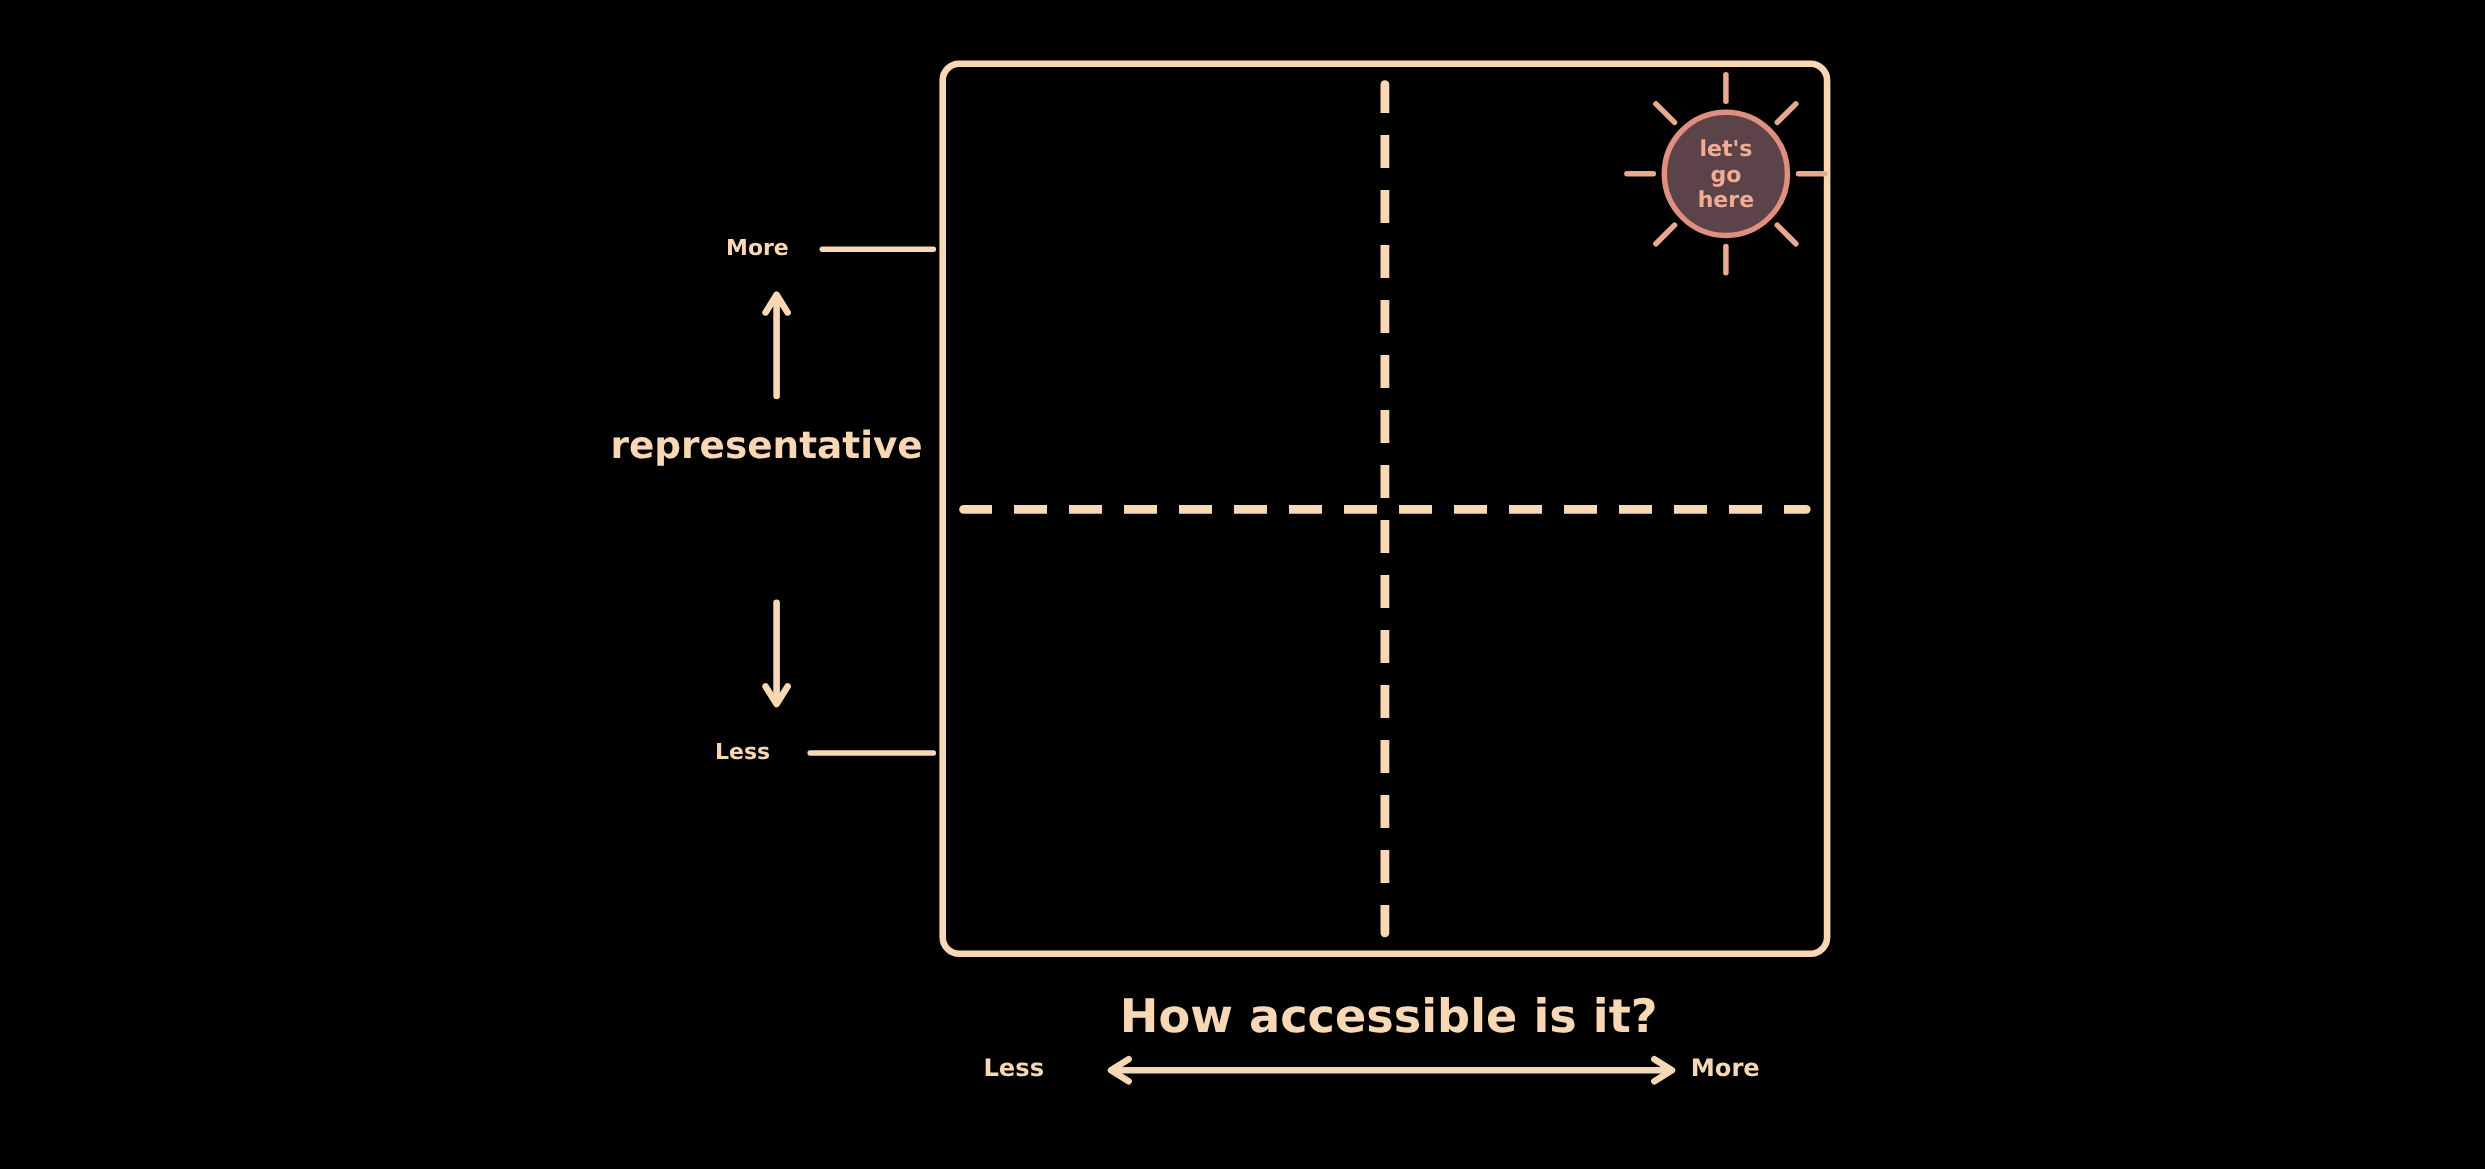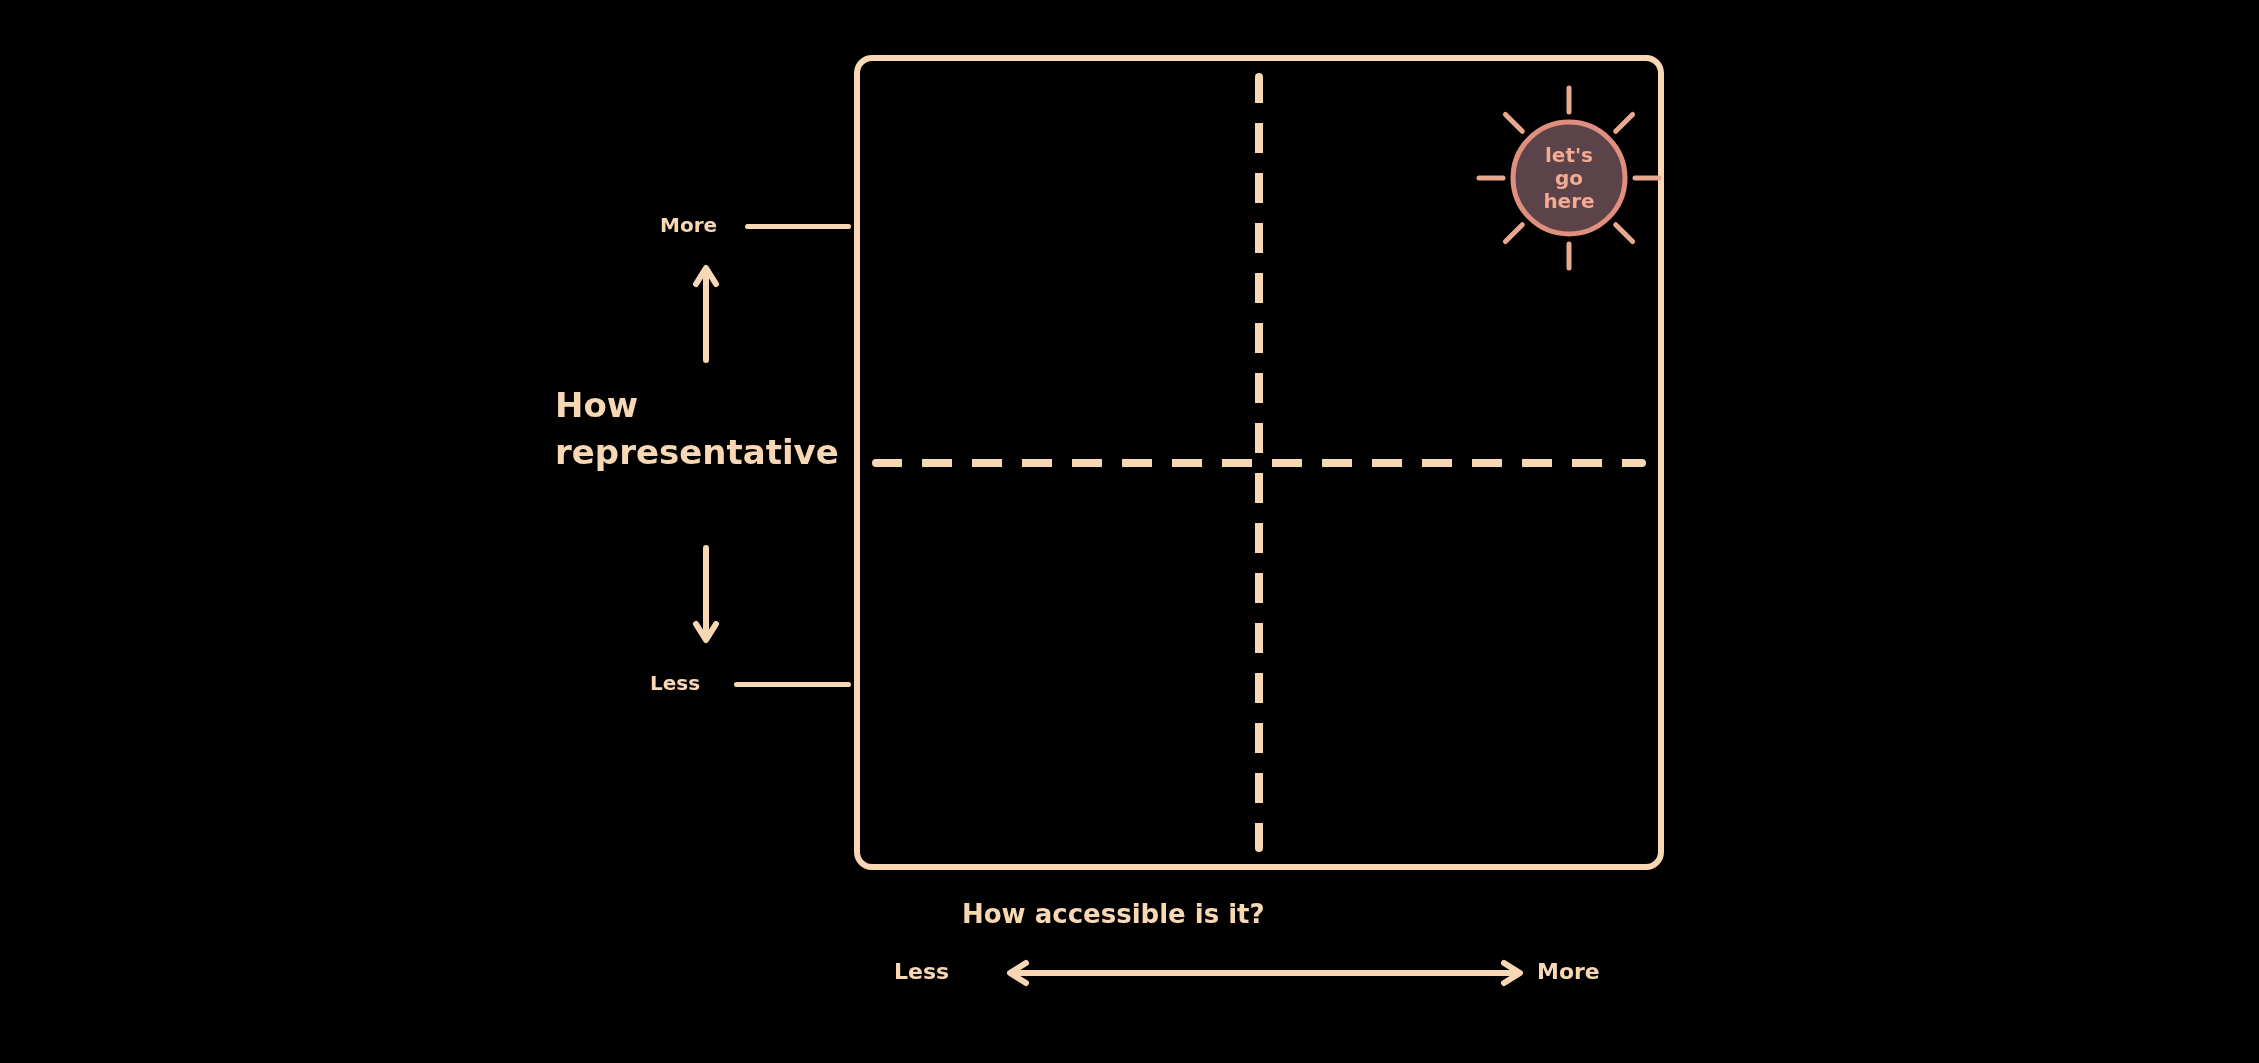--- a/index.html
+++ b/index.html
@@ -44,21 +44,21 @@
   .dash.h{
     top:calc(50% - 4px);
     left:12px; right:12px;
     height:8px;
     background:repeating-linear-gradient(to right, var(--peach) 0 30px, transparent 30px 50px);
   }
 
   
   .marker{
     position:absolute;
-    left:614px; top:22px;
+    left:614px; top:2px;
     width:190px; height:190px;
   }
   .marker svg{position:absolute;inset:0;}
   .marker-circle{
     fill:var(--marker-fill);
     stroke:var(--marker-border);
     stroke-width:5;
   }
   .marker-tick{
     stroke:var(--marker-tick);
@@ -75,21 +75,21 @@
   }
 
   
   .axis-label{position:absolute;color:var(--peach);}
   .y-more{left:660px;top:213px;width:100px;font-size:20px;}
   .y-less{left:650px;top:671px;width:100px;font-size:20px;}
   .y-title{
     left:555px;top:382px;width:310px;
     font-size:34px;line-height:47px;
   }
-  .x-title{left:962px;top:899px;width:500px;font-size:26px;}
+  .x-title{left:1018px;top:899px;width:500px;font-size:42px;}
   .x-less{left:894px;top:959px;width:100px;font-size:22px;}
   .x-more{left:1537px;top:959px;width:100px;font-size:22px;}
 
   .leader{
     position:absolute;height:5px;border-radius:3px;
     background:var(--peach);
   }
   .y-more-line{left:745px;top:224px;width:106px;}
   .y-less-line{left:734px;top:682px;width:117px;}
 
@@ -136,21 +136,20 @@
 
   <div class="axis-label y-more">More</div>
   <div class="leader y-more-line"></div>
 
   <svg class="arrow arrow-up" viewBox="0 0 28 105" width="28" height="105">
     <line class="peach-stroke" x1="14" y1="100" x2="14" y2="12"></line>
     <polyline class="peach-stroke" points="4,24 14,8 24,24"></polyline>
   </svg>
 
   <div class="axis-label y-title">
-    <div>How</div>
     <div>representative</div>
   </div>
 
   <svg class="arrow arrow-down" viewBox="0 0 28 105" width="28" height="105">
     <line class="peach-stroke" x1="14" y1="5" x2="14" y2="93"></line>
     <polyline class="peach-stroke" points="4,81 14,97 24,81"></polyline>
   </svg>
 
   <div class="axis-label y-less">Less</div>
   <div class="leader y-less-line"></div>

